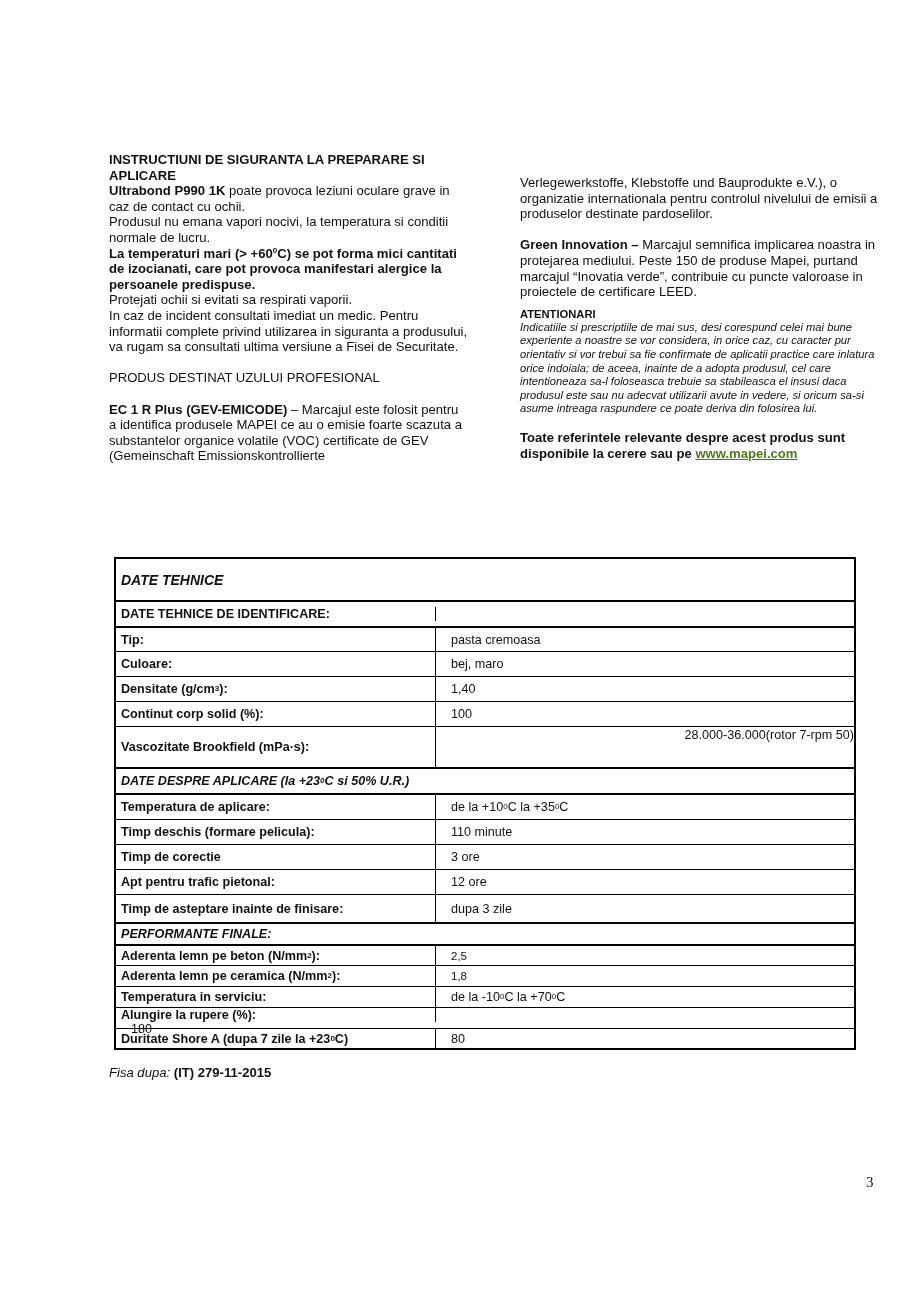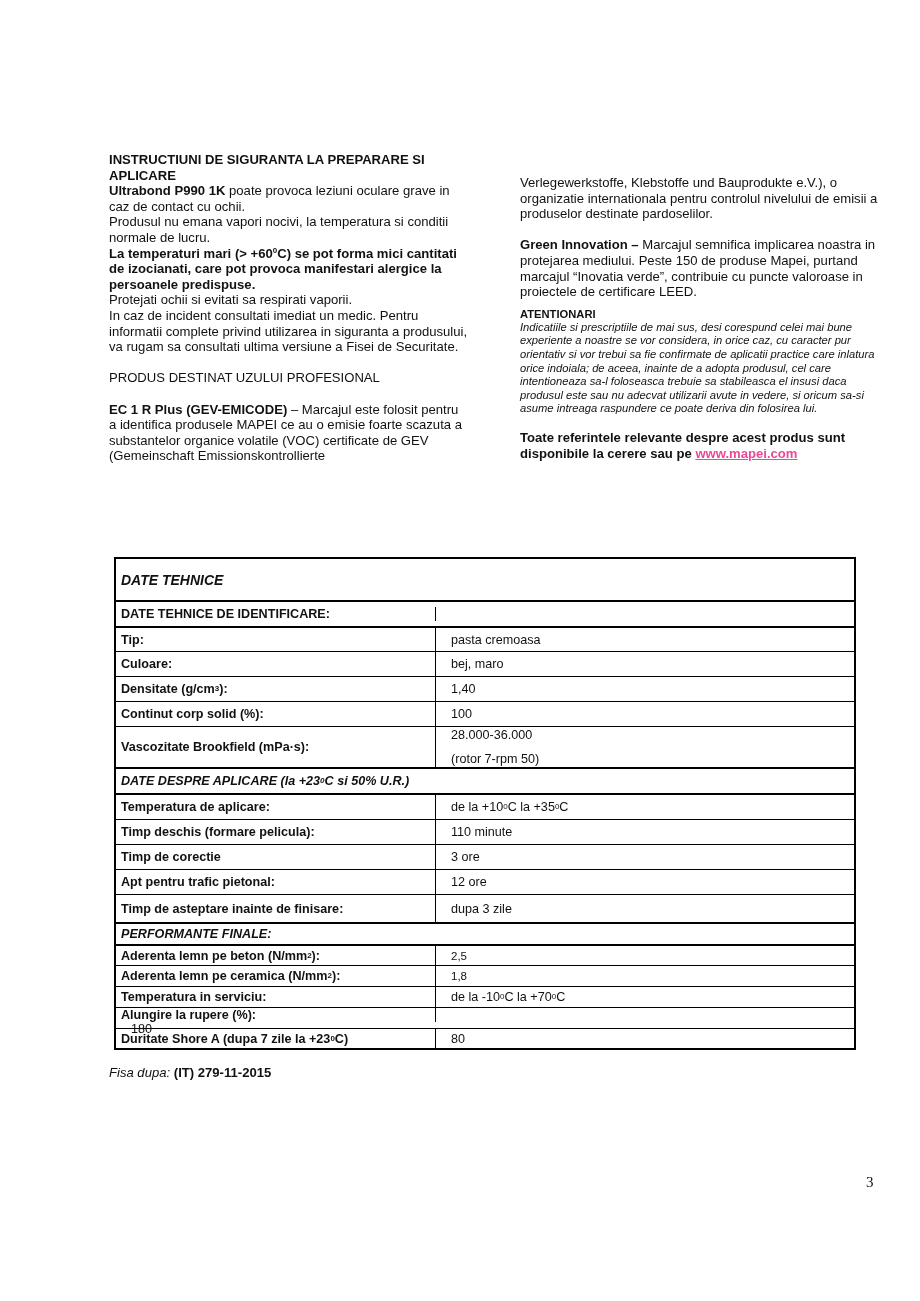--- a/index.html
+++ b/index.html
@@ -7,36 +7,36 @@
          font-family:"Liberation Sans", sans-serif; color:#111; }
   .col { position:absolute; font-size:13.1px; line-height:15.6px; }
   .col p { margin:0; }
   .left { left:109px; top:152px; width:360px; }
   .right { left:520px; top:152px; width:365px;margin-top:23px; }
   .b { font-weight:bold; }
   .gap { height:15.6px; }
   .att-title { font-size:11.2px; font-weight:bold; line-height:13px; margin-top:8px !important; }
   .att-body { font-size:11.2px; font-style:italic; line-height:13.6px; }
   .ref { margin-top:14px !important; font-weight:bold; }
-  .ref a { color:#ec4899; text-decoration:underline; }
+  .ref a { color:#4d7c0f; text-decoration:underline; }
   sup { font-size:8px; line-height:0; vertical-align:super; }
 
   
   .tbl { position:absolute; left:114px; top:557px; width:742px;
          border:2px solid #000; box-sizing:border-box; }
   .row { display:flex; box-sizing:border-box; border-top:1px solid #000; font-size:12.6px; }
   .row.thick { border-top:2px solid #000; }
   .row:first-child { border-top:none; }
   .c1 { width:320px; box-sizing:border-box; border-right:1px solid #000;
         padding-left:5px; font-weight:bold; display:flex; align-items:center; }
   .c2 { flex:1; padding-left:15px; display:flex; align-items:center; font-weight:normal; }
   .full { flex:1; padding-left:5px; font-weight:bold; display:flex; align-items:center;font-style:italic; }
   .title-row .full { font-size:14px; }
   .small-val { font-size:11.5px; }
-  .multi { flex-direction:column; align-items:flex-start; justify-content:space-between; line-height:16px; }
+  .multi { flex-direction:row; align-items:flex-start; justify-content:flex-end; line-height:16px; }
 
   .footer { position:absolute; left:109px; top:1065px; font-size:13.1px; }
   .footer i { font-style:italic; }
   .pagenum { position:absolute; left:866px; top:1174px; font-family:"Liberation Serif", serif; font-size:15px; }
 </style>
 </head>
 <body>
 
 <div class="col left">
   <p class="b">INSTRUCTIUNI DE SIGURANTA LA PREPARARE SI APLICARE</p>

